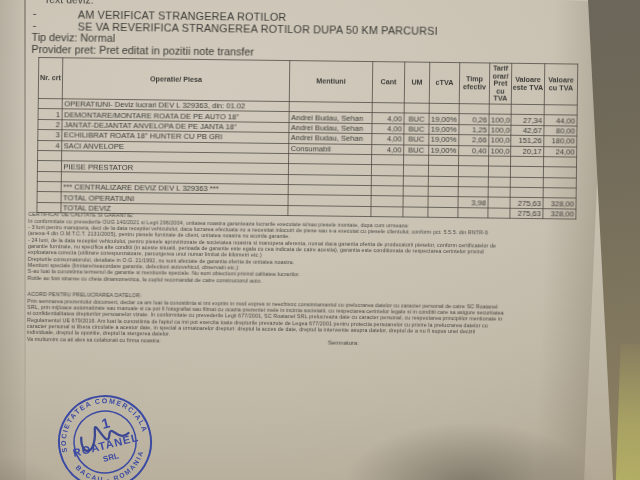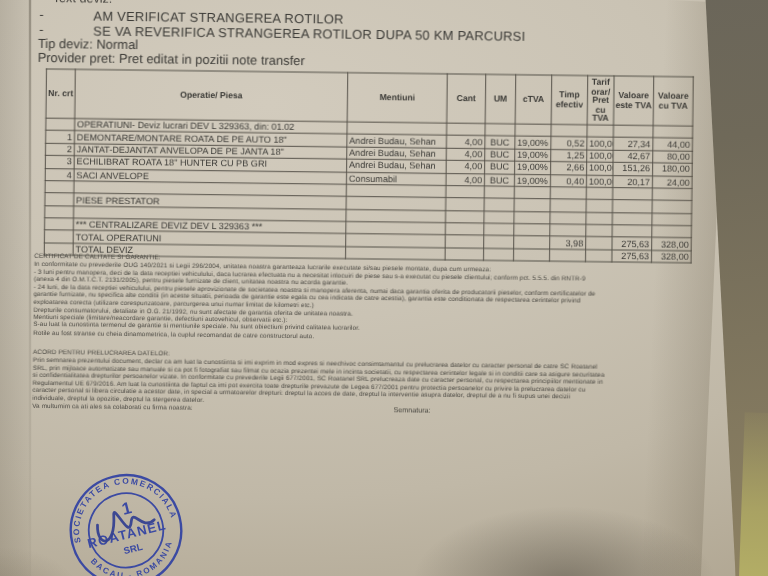--- a/index.html
+++ b/index.html
@@ -130,21 +130,21 @@
               <td class="c8"></td>
               <td class="c9"></td>
             </tr>
             <tr>
               <td class="c0">1</td>
               <td class="c1">DEMONTARE/MONTARE ROATA DE PE AUTO 18"</td>
               <td class="c2">Andrei Budau, Sehan</td>
               <td class="c3">4,00</td>
               <td class="c4">BUC</td>
               <td class="c5">19,00%</td>
-              <td class="c6">0,52</td>
+              <td class="c6">0,26</td>
               <td class="c7">100,00</td>
               <td class="c8">27,34</td>
               <td class="c9">44,00</td>
             </tr>
             <tr>
               <td class="c0">2</td>
               <td class="c1">JANTAT-DEJANTAT ANVELOPA DE PE JANTA 18"</td>
               <td class="c2">Andrei Budau, Sehan</td>
               <td class="c3">4,00</td>
               <td class="c4">BUC</td>

